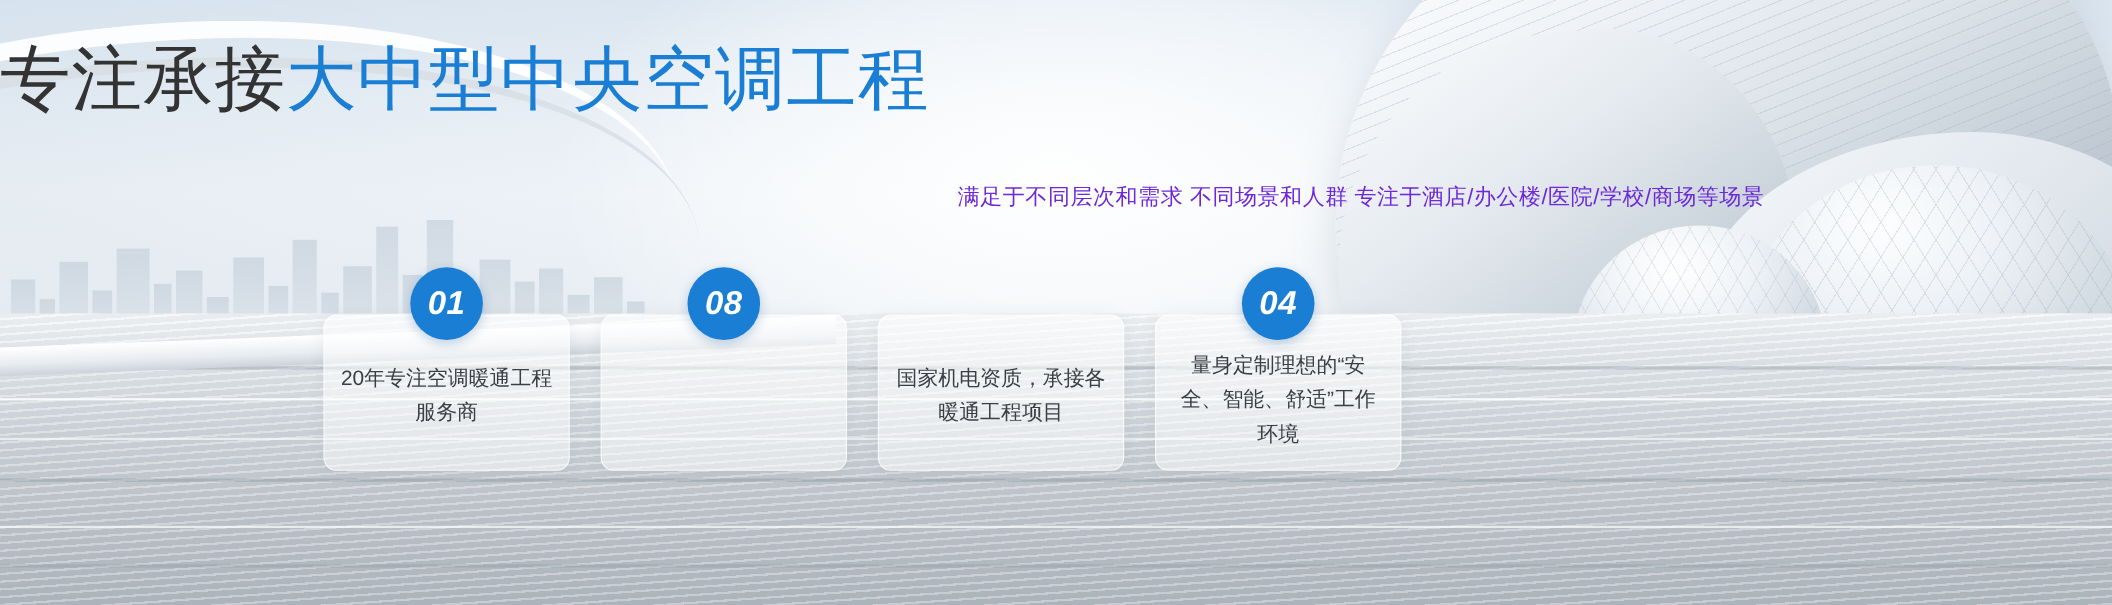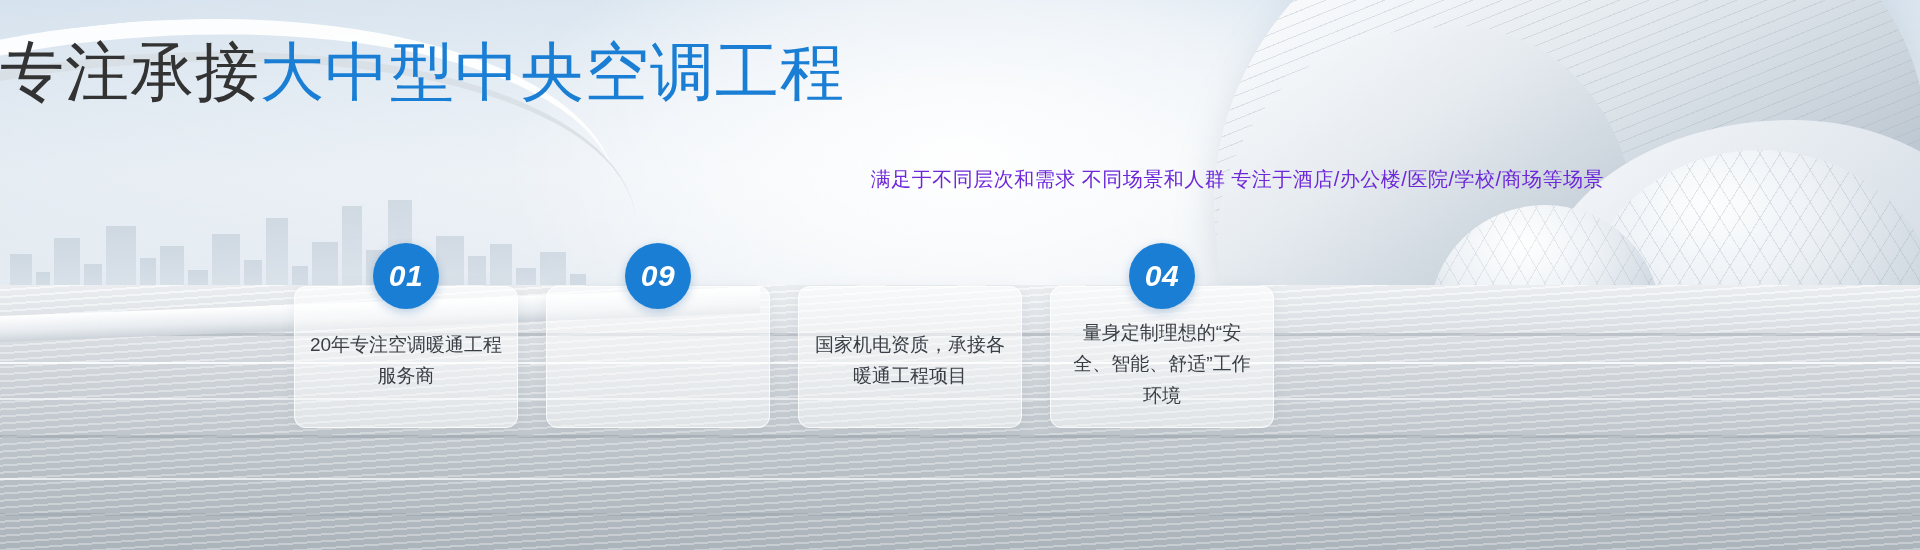--- a/index.html
+++ b/index.html
@@ -229,21 +229,21 @@
 
     <div class="card">
       <div class="badge">
         <span>01</span>
       </div>
       <div class="card-text">20年专注空调暖通工程服务商</div>
     </div>
 
     <div class="card">
       <div class="badge">
-        <span>09</span>
+        <span>08</span>
       </div>
     </div>
 
     <div class="card">
       <div class="card-text">国家机电资质，承接各暖通工程项目</div>
     </div>
 
     <div class="card tall">
       <div class="badge">
         <span>04</span>

